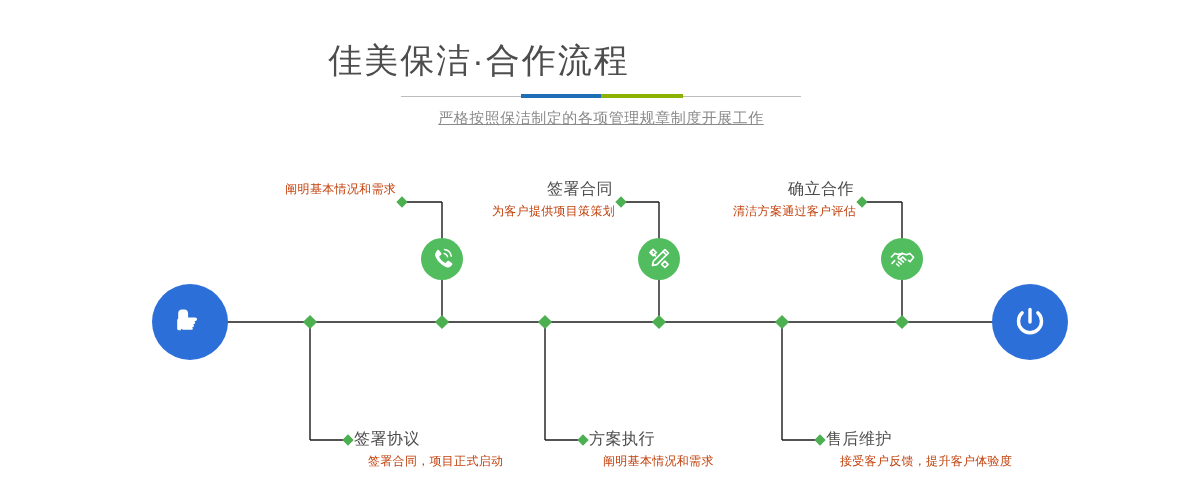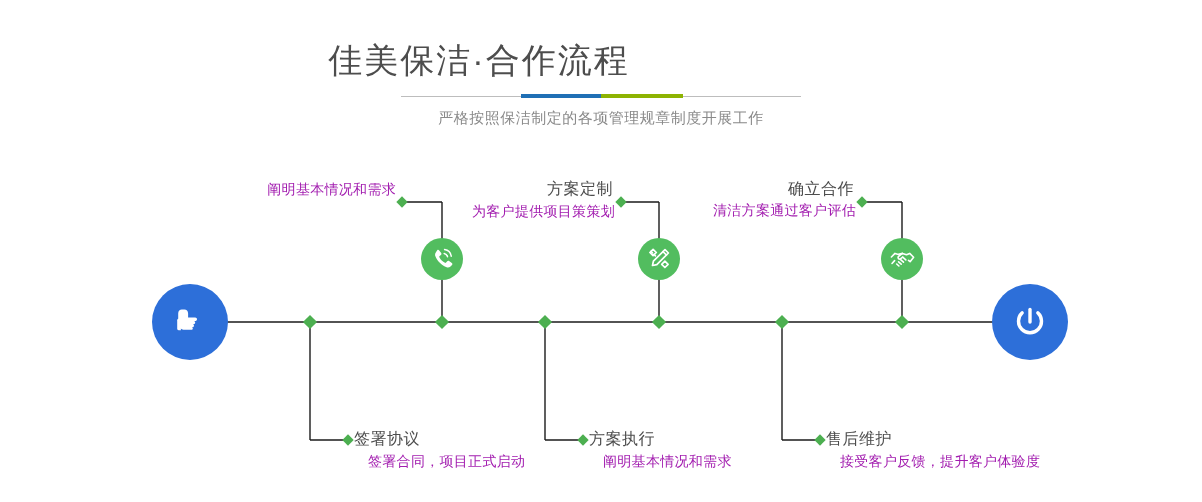--- a/index.html
+++ b/index.html
@@ -69,20 +69,21 @@
     position: absolute;
     left: 0;
     top: 106px;
     width: 1202px;
     text-align: center;
     font-size: 15px;
     line-height: 24px;
     color: #8a8a8a;
     letter-spacing: 0.5px;
     white-space: nowrap;
+    text-decoration: underline;
   }
 
   
   #flow {
     position: absolute;
     left: 0;
     top: 150px;
     width: 1202px;
     height: 352px;
   }
@@ -121,23 +122,23 @@
     position: absolute;
     white-space: nowrap;
   }
   .label-block .ttl {
     font-size: 16px;
     line-height: 22px;
     color: #4d4d4d;
     letter-spacing: 0.5px;
   }
   .label-block .sub {
-    font-size: 14px;
+    font-size: 12px;
     line-height: 22px;
-    color: #a21caf;
+    color: #c2410c;
     letter-spacing: 0.3px;
   }
   .label-up { text-align: right; }
   .label-up .ttl { padding-right: 2px; }
   .label-down { text-align: left; }
   .label-down .sub { padding-left: 14px; }
 </style>
 </head>
 <body>
 
@@ -238,21 +239,21 @@
         <path d="M5.6 14.6l-2.6 2.9"></path>
       </g>
     </svg>
   </div>
 
   <div class="label-block label-up" style="left:150px; top:28px; width:246px;">
     <div class="sub">阐明基本情况和需求</div>
   </div>
 
   <div class="label-block label-up" style="left:370px; top:28px; width:245px;">
-    <div class="ttl">方案定制</div>
+    <div class="ttl">签署合同</div>
     <div class="sub">为客户提供项目策策划</div>
   </div>
 
   <div class="label-block label-up" style="left:610px; top:28px; width:246px;font-family:Liberation Serif, serif;">
     <div class="ttl">确立合作</div>
     <div class="sub">清洁方案通过客户评估</div>
   </div>
 
   <div class="label-block label-down" style="left:354px; top:278px;">
     <div class="ttl">签署协议</div>

